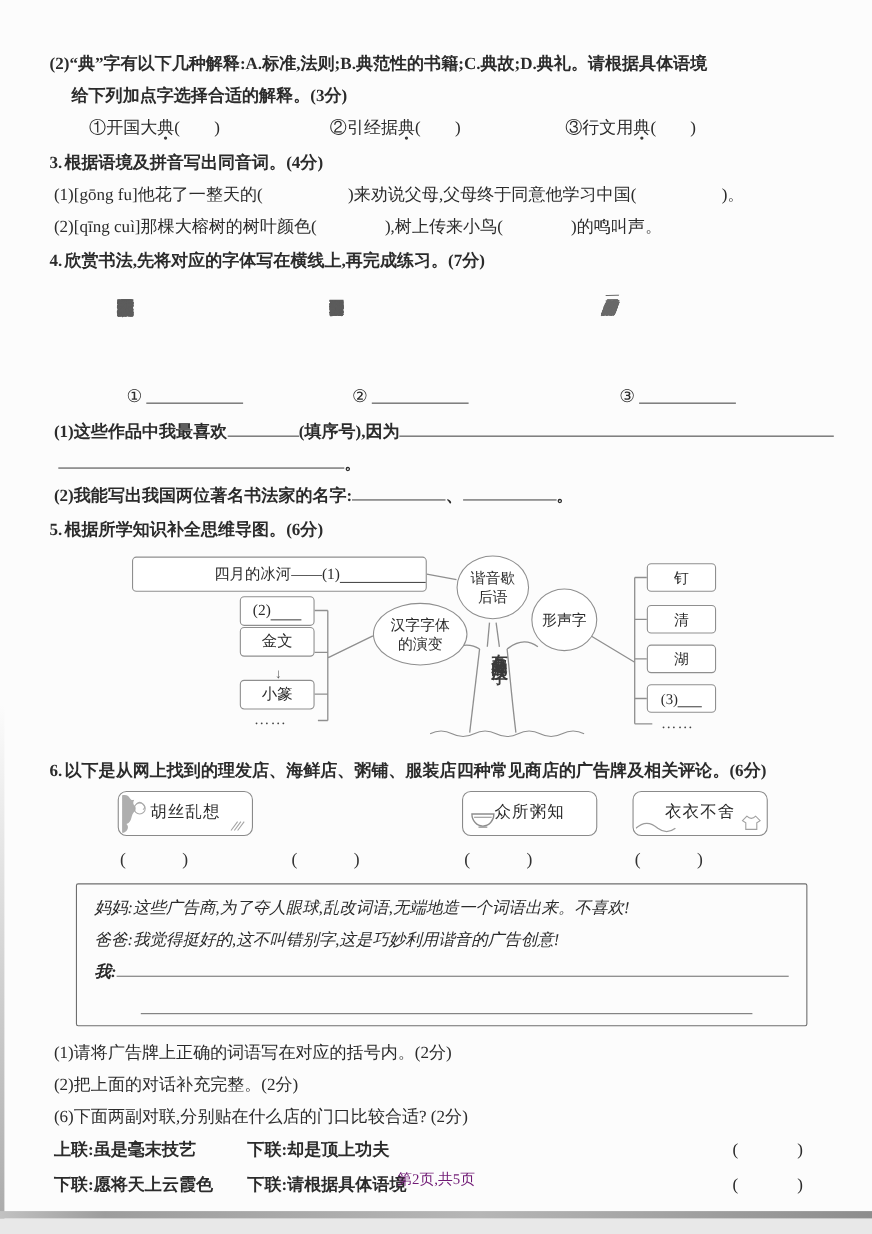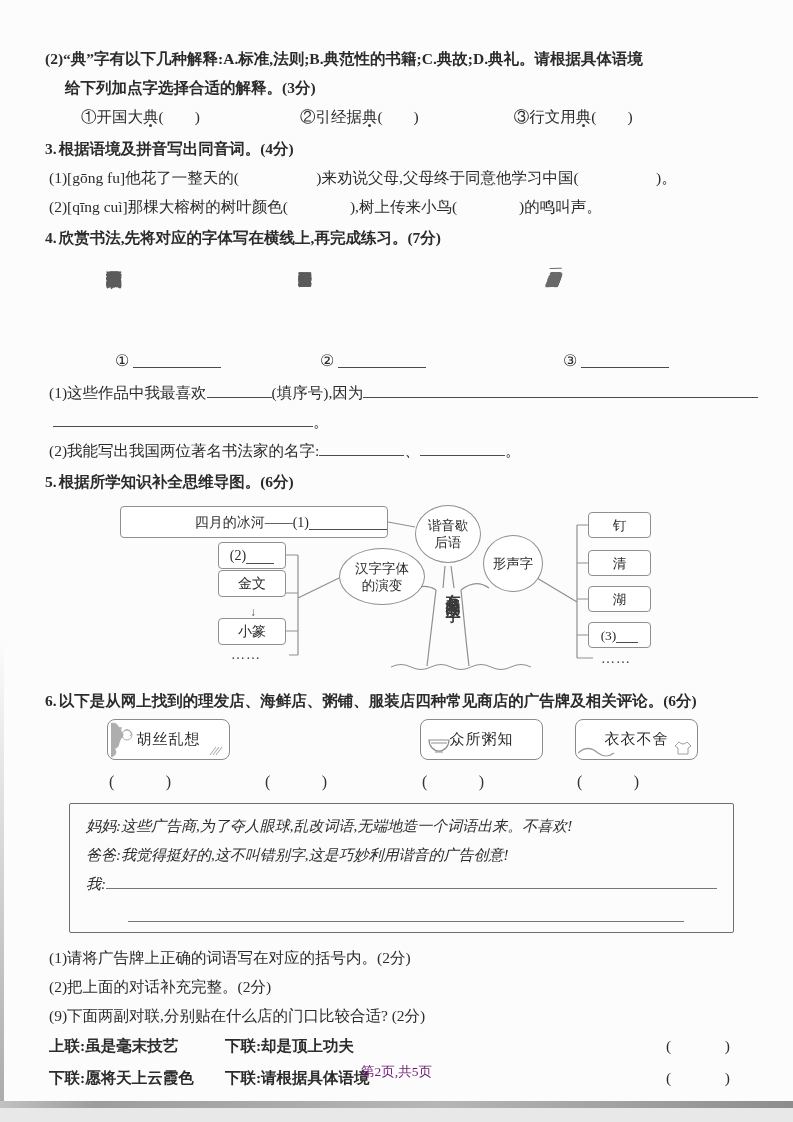--- a/index.html
+++ b/index.html
@@ -10,21 +10,21 @@
     font-size:15.5px;line-height:29px;
     box-sizing:border-box;padding:44px 35px 0 45px;
   }
   .page::after{content:"";position:absolute;left:0;right:0;bottom:0;height:7px;
     background:linear-gradient(to right,#c2c2c2,#9d9d9d 12%,#b6b6b6 55%,#8d8d8d);}
   .edge-left{position:absolute;left:0;top:640px;bottom:0;width:4px;
     background:linear-gradient(to bottom,rgba(160,160,160,0),#ababab);}
   .bold{font-weight:bold;}
   .qnum{font-weight:bold;margin-right:2px;}
   .subline{margin-left:4px;}
-  .line{display:flex;align-items:baseline;}
+  .line{display:flex;align-items:baseline;font-weight:bold;}
   .blank{display:inline-block;border-bottom:1px solid #4c4c4c;height:15px;vertical-align:-2px;}
   .blank.grow{flex:1 1 auto;}
   .w28{width:28px}.w65{width:65px}.w78{width:78px}.w85{width:85px}.w22{width:22px}
   .w260{width:260px}
   .dot-under{position:relative;}
   .dot-under::after{content:"";position:absolute;left:50%;bottom:-2px;width:3px;height:3px;
     margin-left:-1.5px;border-radius:50%;background:#3a3a3a;}
   .choice-item{display:inline-block;}
   .ci1{width:215px}.ci2{width:210px}
 
@@ -255,21 +255,21 @@
       <div>爸爸:我觉得挺好的,这不叫错别字,这是巧妙利用谐音的广告创意!</div>
       <div class="line">
         <span>我:</span>
           <span class="blank grow"></span>
       </div>
       <div class="dialog-blank2"></div>
     </div>
 
     <div class="subline">(1)请将广告牌上正确的词语写在对应的括号内。(2分)</div>
     <div class="subline">(2)把上面的对话补充完整。(2分)</div>
-    <div class="subline">(9)下面两副对联,分别贴在什么店的门口比较合适? (2分)</div>
+    <div class="subline">(6)下面两副对联,分别贴在什么店的门口比较合适? (2分)</div>
 
     <div class="couplet-row subline" style="line-height:32px">
       <span class="couplet-a">上联:虽是毫末技艺</span>
       <span>下联:却是顶上功夫</span>
       <span class="paren-right">
           <span>(</span>
           <span>)</span>
         </span>
     </div>
     <div class="couplet-row subline" style="line-height:32px">

